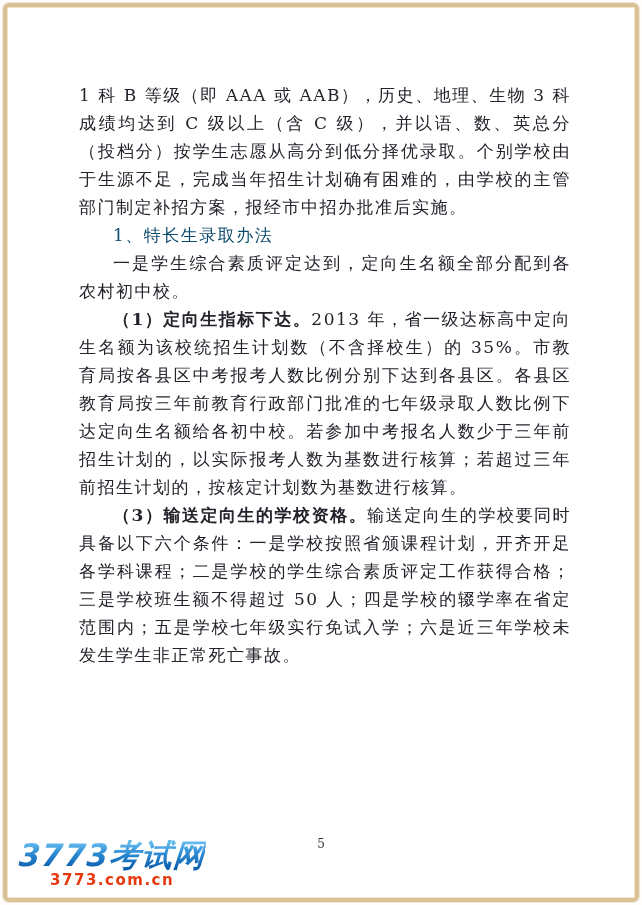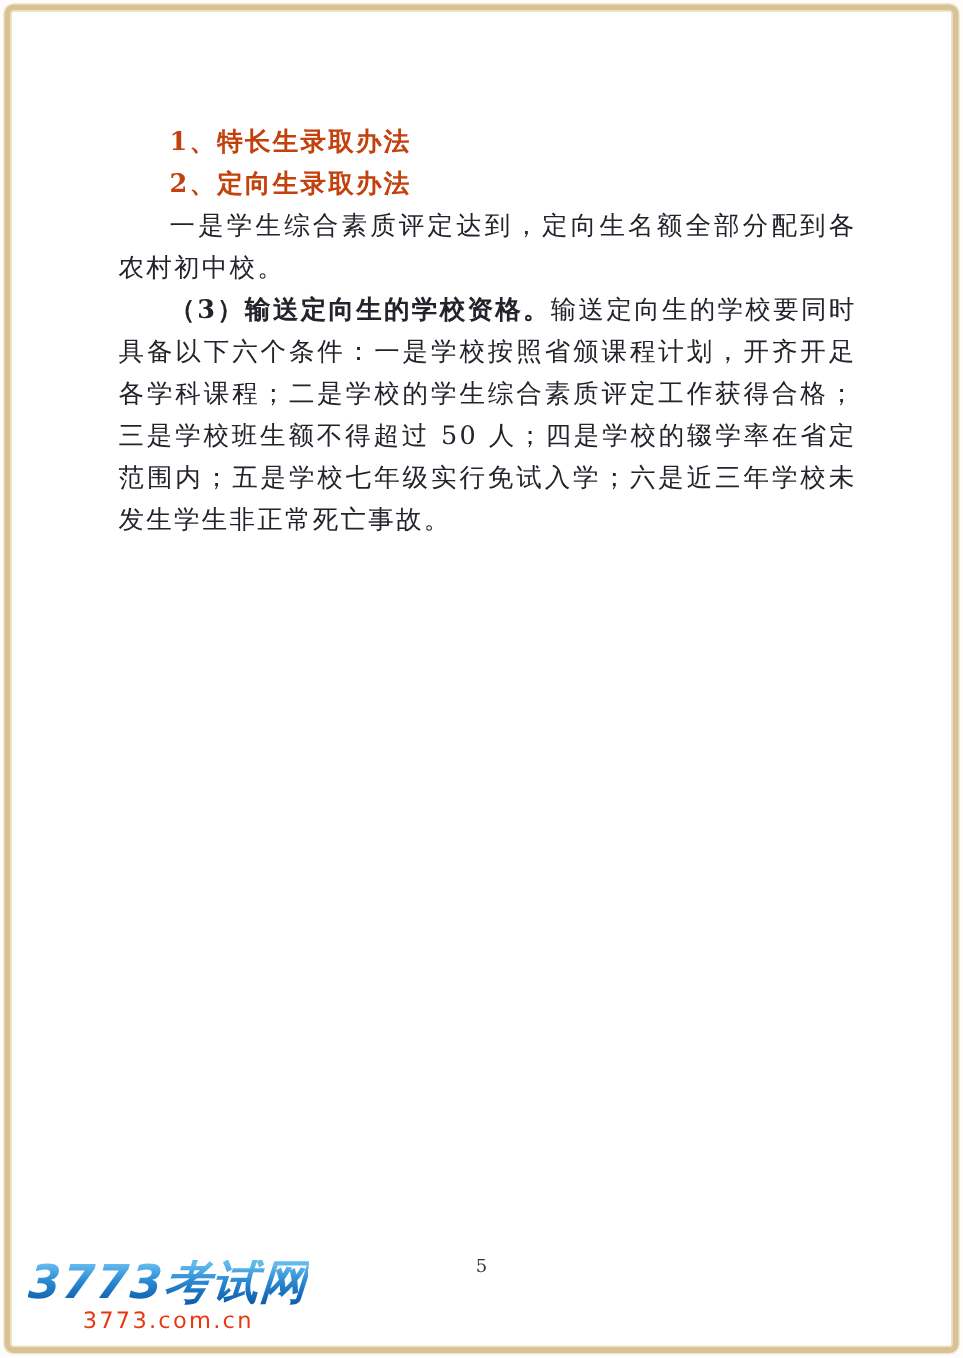--- a/index.html
+++ b/index.html
@@ -24,21 +24,21 @@
     position: absolute;
     left: 72px; right: 64px; top: 74px;
     color: #23232b;
     font-size: 17px;
     line-height: 28px;
     text-align: justify;
     letter-spacing: 1.5px;
   }
   .doc-body p { margin: 0; padding: 0; }
   .doc-body p.indent { text-indent: 2em; }
-  .doc-body p.heading { font-weight: bold; text-indent: 2em; color: #c2410c; }
+  .doc-body p.heading { font-weight: normal; text-indent: 2em; color: #0c4a6e; }
   .lead { font-weight: bold; }
   .page-number {
     position: absolute;
     left: 0; right: 0;
     bottom: 47px;
     text-align: center;
     font-size: 12px;
     color: #333333;
   }
   .watermark {
@@ -56,38 +56,39 @@
     letter-spacing: 1px;
     background: linear-gradient(180deg, #62b9ee 10%, #2b8ad2 45%, #0e5fae 90%);
     -webkit-background-clip: text;
     background-clip: text;
     color: transparent;
     transform: skewX(-4deg);
   }
   .wm-url {
     display: block;
     font-family: "DejaVu Sans", "Liberation Sans", sans-serif;
-    font-weight: normal;
+    font-weight: bold;
     font-size: 15px;
     letter-spacing: 1.5px;
     color: #e8380d;
     text-align: center;
     margin-top: 2px;
   }
 </style>
 </head>
 <body>
 
 <div class="page-frame">
 
   <div class="doc-body">
 
+  <p class="body">1 科 B 等级（即 AAA 或 AAB），历史、地理、生物 3 科成绩均达到 C 级以上（含 C 级），并以语、数、英总分（投档分）按学生志愿从高分到低分择优录取。个别学校由于生源不足，完成当年招生计划确有困难的，由学校的主管部门制定补招方案，报经市中招办批准后实施。</p>
       <p class="heading indent">1、特长生录取办法</p>
-      <p class="heading indent">2、定向生录取办法</p>
       <p class="body indent">一是学生综合素质评定达到，定向生名额全部分配到各农村初中校。</p>
+      <p class="body indent"><span class="lead">（1）定向生指标下达。</span>2013 年，省一级达标高中定向生名额为该校统招生计划数（不含择校生）的 35%。市教育局按各县区中考报考人数比例分别下达到各县区。各县区教育局按三年前教育行政部门批准的七年级录取人数比例下达定向生名额给各初中校。若参加中考报名人数少于三年前招生计划的，以实际报考人数为基数进行核算；若超过三年前招生计划的，按核定计划数为基数进行核算。</p>
       <p class="body indent"><span class="lead">（3）输送定向生的学校资格。</span>输送定向生的学校要同时具备以下六个条件：一是学校按照省颁课程计划，开齐开足各学科课程；二是学校的学生综合素质评定工作获得合格；三是学校班生额不得超过 50 人；四是学校的辍学率在省定范围内；五是学校七年级实行免试入学；六是近三年学校未发生学生非正常死亡事故。</p>
     </div>
 
   <div class="page-number">5</div>
 
   <div class="watermark">
     <span class="wm-name">3773考试网</span>
     <span class="wm-url">3773.com.cn</span>
   </div>
 

